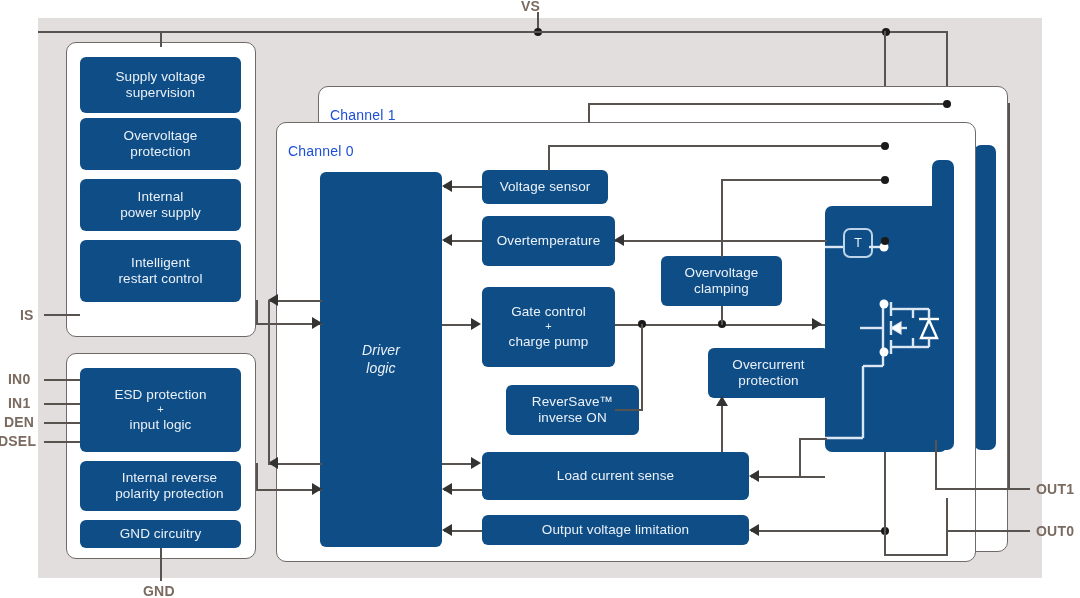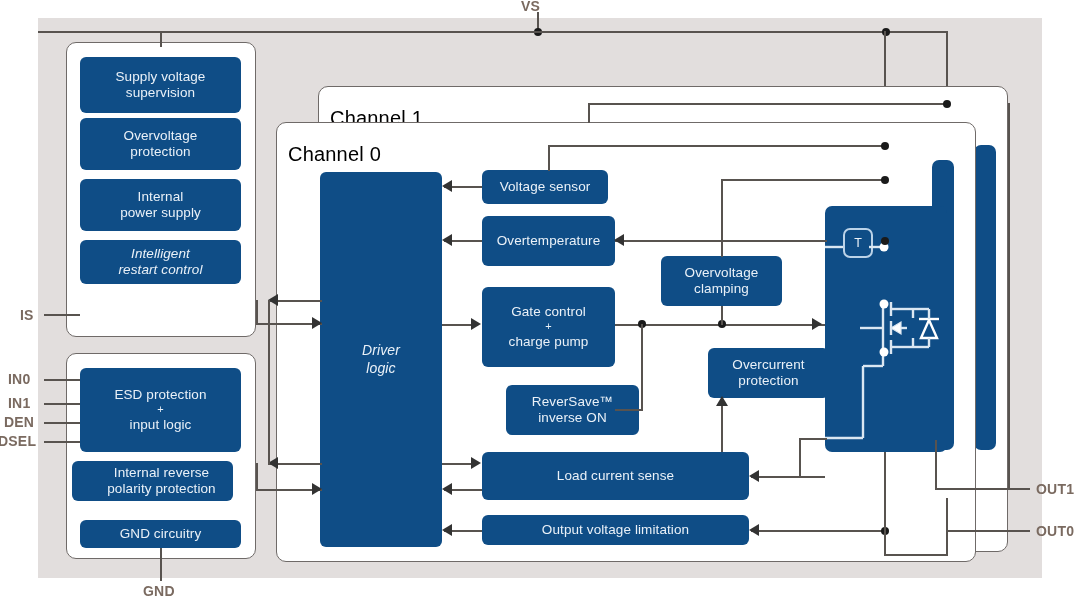--- a/index.html
+++ b/index.html
@@ -13,21 +13,21 @@
   .panel{position:absolute;background:#ffffff;border:1.6px solid #6f6a68;border-radius:10px;box-sizing:border-box;}
 
   
   .blk{position:absolute;background:#0f4d86;border-radius:6px;box-sizing:border-box;
        color:#eaf1f8;display:flex;align-items:center;justify-content:center;text-align:center;
        font-size:13.5px;line-height:1.22;letter-spacing:.1px;padding:2px 6px;}
   .blk .ln{display:block;}
 
   
   .pinlabel{position:absolute;color:#7a6a60;font-size:14px;font-weight:bold;letter-spacing:.2px;white-space:nowrap;}
-  .chlabel{position:absolute;color:#000000;font-size:20px;letter-spacing:.2px;white-space:nowrap;}
+  .chlabel{position:absolute;color:#1d4ed8;font-size:14px;letter-spacing:.2px;white-space:nowrap;}
 
   
   .w{position:absolute;background:#58534f;}
   .wh{height:1.7px;}
   .wv{width:1.7px;}
 
   .dot{position:absolute;width:8px;height:8px;border-radius:50%;background:#1a1a1a;}
 
   
   .arr{position:absolute;width:0;height:0;}
@@ -73,40 +73,40 @@
       <span class="ln">Overvoltage</span>
       <span class="ln">protection</span>
     </span>
   </div>
   <div class="blk" style="left:80px;top:179px;width:161px;height:52px;">
     <span>
       <span class="ln">Internal</span>
       <span class="ln">power supply</span>
     </span>
   </div>
-  <div class="blk" style="left:80px;top:240px;width:161px;height:44px;font-style:italic;">
+  <div class="blk" style="left:80px;top:240px;width:161px;height:62px;">
     <span>
       <span class="ln">Intelligent</span>
       <span class="ln">restart control</span>
     </span>
   </div>
 
   <div class="pinlabel" style="left:20px;top:307px;">IS</div>
   <div class="w wh" style="left:44px;top:314px;width:36px;"></div>
 
   <div class="panel" style="left:66px;top:353px;width:190px;height:206px;"></div>
 
   <div class="blk" style="left:80px;top:368px;width:161px;height:84px;">
     <span>
       <span class="ln">ESD protection</span>
       <span class="ln" style="font-size:11px;">+</span>
       <span class="ln">input logic</span>
     </span>
   </div>
-  <div class="blk" style="left:72px;top:461px;width:161px;height:40px;padding-left:24px;">
+  <div class="blk" style="left:80px;top:461px;width:161px;height:50px;padding-left:24px;">
     <span>
       <span class="ln">Internal reverse</span>
       <span class="ln">polarity protection</span>
     </span>
   </div>
   <div class="blk" style="left:80px;top:520px;width:161px;height:28px;">
     <span class="ln">GND circuitry</span>
   </div>
 
   <div class="pinlabel" style="left:8px;top:371px;">IN0</div>

